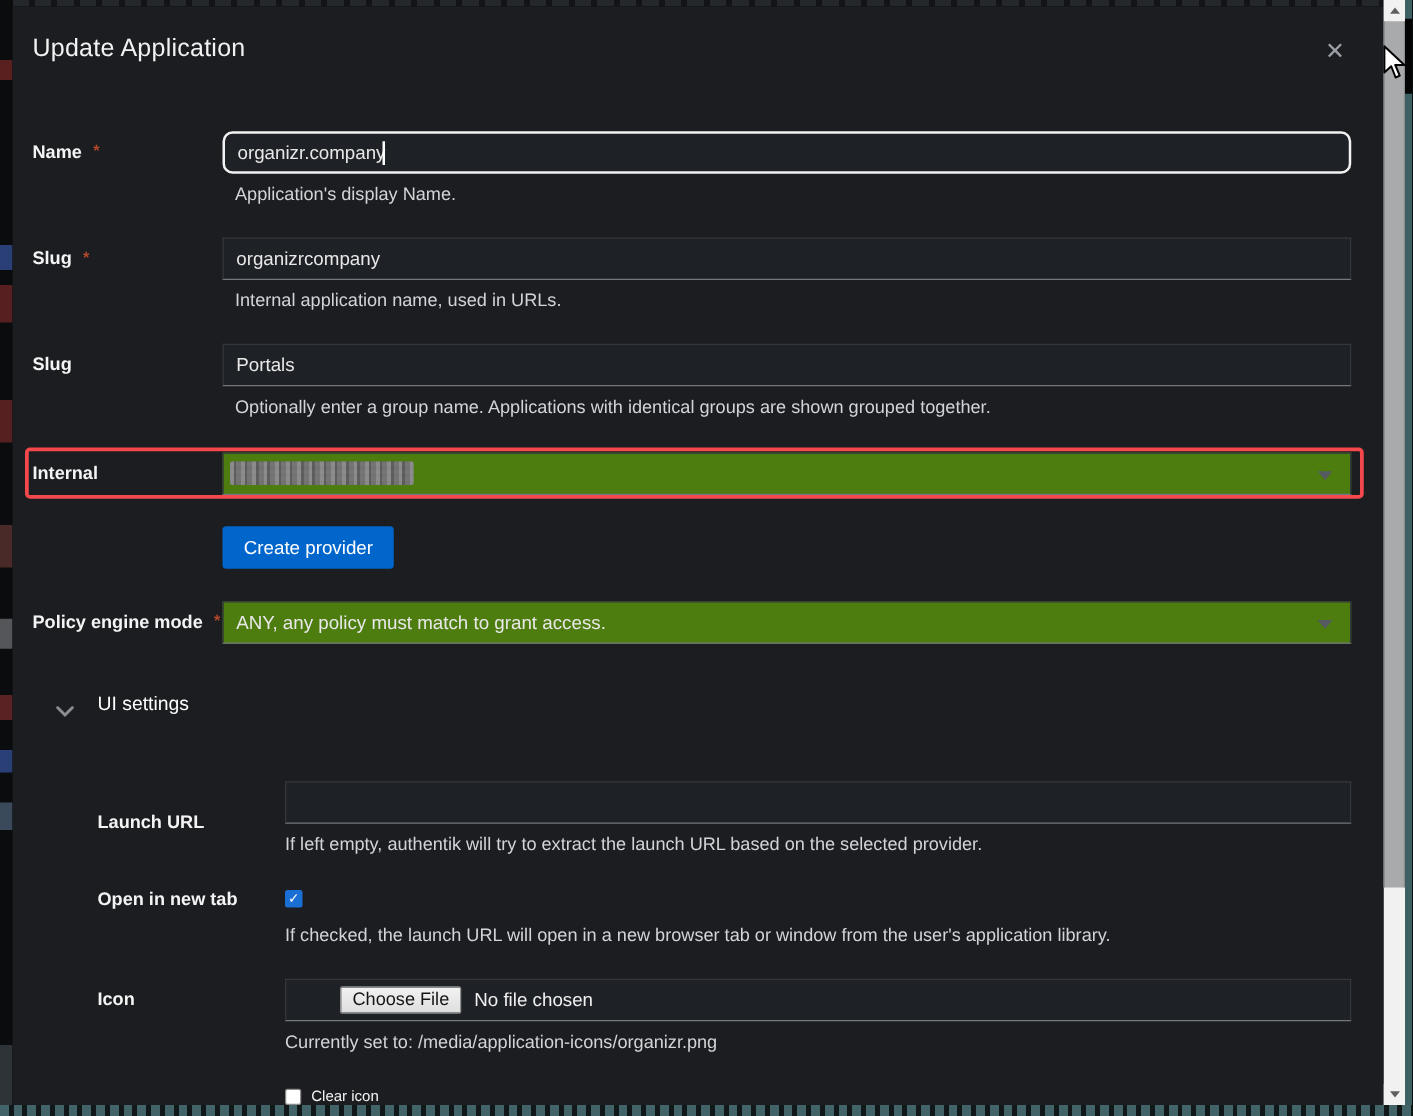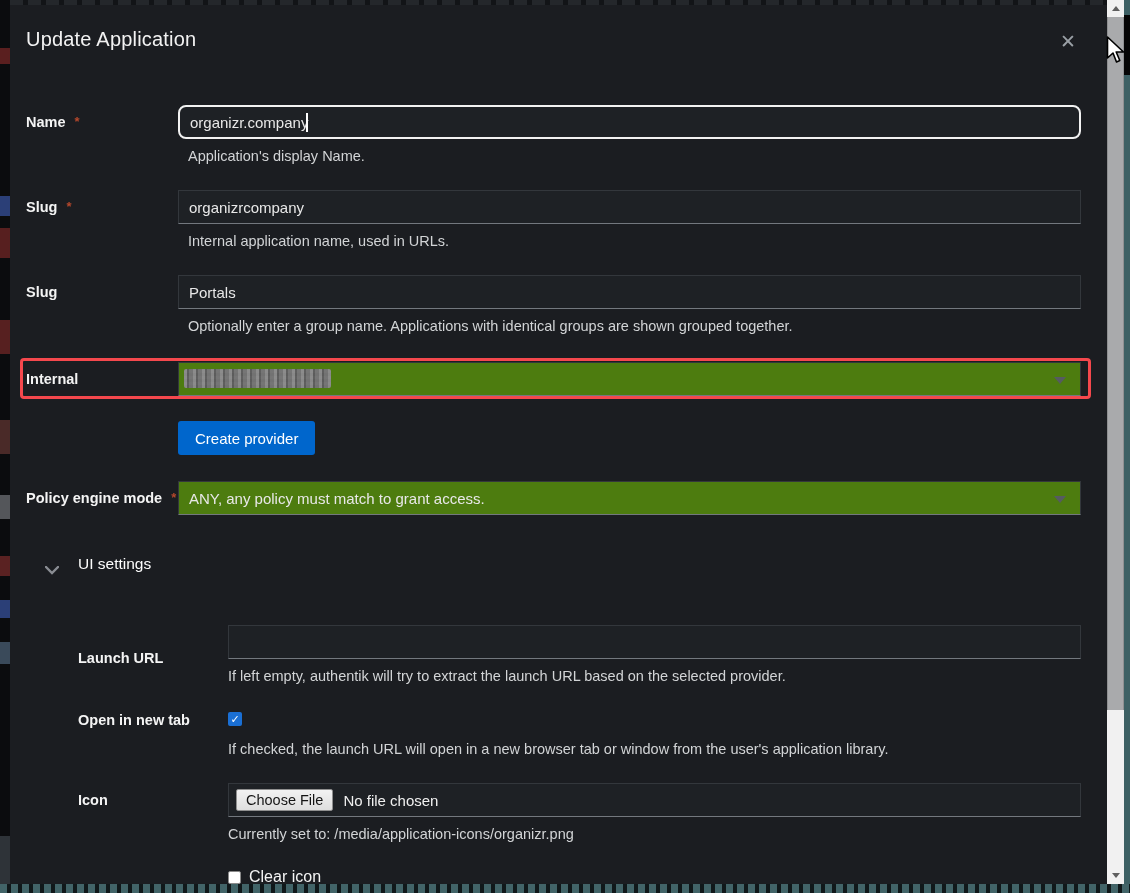--- a/index.html
+++ b/index.html
@@ -58,21 +58,21 @@
 
   .section-head { position:absolute; left:68px; top:550px; font-size:15.5px; color:#fdfdfd; cursor:pointer; }
   .chev { position:absolute; left:35px; top:556px; }
 
   .checkbox { position:absolute; width:14px; height:14px; border-radius:2px; }
   .checkbox.checked { background:#1a6fd4; color:#fff; font-size:11px; font-weight:bold;
                       display:flex; align-items:center; justify-content:center; line-height:14px; }
   .checkbox.unchecked { background:#ffffff; border:1px solid #8a8a8a; }
 
   .filerow { position:absolute; left:218px; top:778px; width:853px; height:34px; background:#1e2125;
-             border:1px solid #33373c; border-bottom:1px solid #73787e; display:flex; align-items:center; }
+             border:1px solid #33373c; border-bottom:1px solid #73787e; display:flex; align-items:center;padding-left:36px; }
   .filebtn { margin-left:7px; background:linear-gradient(#f2f2f2,#dedede); border:1px solid #8f8f8f;
              border-radius:2px; color:#141414; font-size:14.5px; padding:2px 9px; cursor:pointer;
              font-family:"Liberation Sans","DejaVu Sans",sans-serif; }
   .filestatus { margin-left:10px; color:#f0f0f0; font-size:15px; }
 
   .text-caret { position:absolute; left:296px; top:108px; width:2px; height:19px; background:#fff; z-index:3; }
 
   
   .sb-track { position:absolute; left:1107px; top:0; width:17px; height:893px; background:#f1f1f1; }
   .sb-thumb { position:absolute; left:1107px; top:17px; width:17px; height:693px; background:#a9aaac;
@@ -175,21 +175,21 @@
     <div class="flabel" style="left:68px; top:785px;">
       <span>Icon</span>
     </div>
     <div class="filerow">
       <button class="filebtn">Choose File</button>
       <span class="filestatus">No file chosen</span>
     </div>
     <div class="help" style="left:218px; top:819px;">Currently set to: /media/application-icons/organizr.png</div>
 
     <div class="checkbox unchecked" style="left:218px; top:866px; width:13px; height:13px;"></div>
-    <div class="flabel" style="left:239px; top:862px; font-weight:normal; font-size:16px;">Clear icon</div>
+    <div class="flabel" style="left:239px; top:862px; font-weight:normal; font-size:12px;">Clear icon</div>
 
   </div>
 
   <div class="sb-track"></div>
   <div class="sb-arrow" style="top:0;">
       <div class="tri-up"></div>
     </div>
   <div class="sb-thumb"></div>
   <div class="sb-arrow" style="top:867px;">
       <div class="tri-down"></div>

